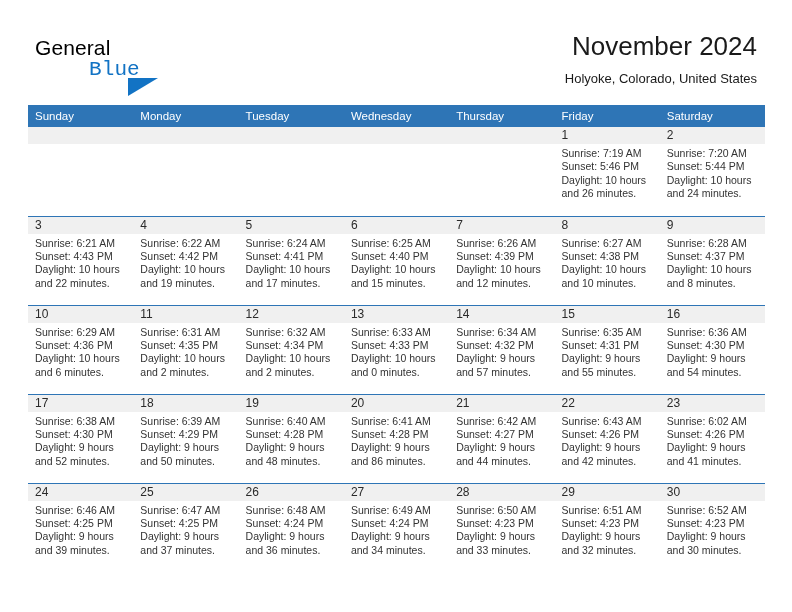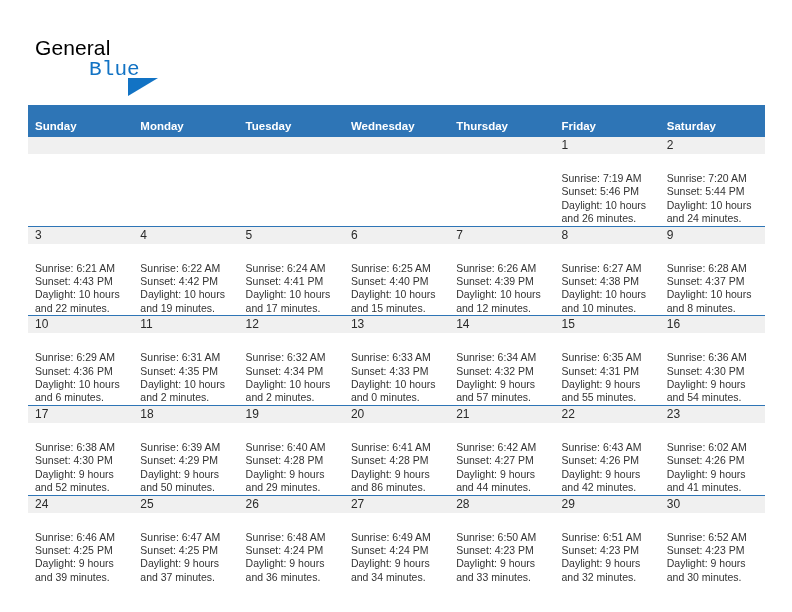--- a/index.html
+++ b/index.html
@@ -91,23 +91,23 @@
     left: 28px;
     top: 105px;
     width: 737px;
     border-collapse: collapse;
     table-layout: fixed;
   }
   .cal th {
     background: #2e75b6;
     color: #ffffff;
     font-size: 11.5px;
-    font-weight: bold;
+    font-weight: normal;
     text-align: left;
-    padding: 15px 0 5px 7px;
+    padding: 5px 0 5px 7px;
     height: 19px;
     box-sizing: border-box;
   }
   .cal td {
     vertical-align: top;
     padding: 0;
     height: 89px;
     border-top: 1.5px solid #2e75b6;
     box-sizing: border-box;
   }
@@ -117,21 +117,21 @@
   .daynum {
     background: #f0f0f0;
     height: 17px;
     line-height: 17px;
     font-size: 12px;
     color: #2a2a2a;
     padding-left: 7px;
     box-sizing: border-box;
   }
   .dayinfo {
-    padding: 18px 6px 0 7px;
+    padding: 3px 6px 0 7px;
     font-size: 10.5px;
     line-height: 13.4px;
     color: #333333;
   }
   .dayinfo div {
     white-space: normal;
   }
   .empty .daynum {
     background: #f0f0f0;
   }
@@ -142,20 +142,24 @@
 <div class="page">
 
   <div class="top">
 
     <div class="logo">
       <span class="logo-general">General</span>
       <span class="logo-tri"></span>
       <span class="logo-blue">Blue</span>
     </div>
 
+    <div class="title-block">
+      <div class="cal-title">November 2024</div>
+      <div class="cal-sub">Holyoke, Colorado, United States</div>
+    </div>
 
   </div>
 
   <table class="cal">
     <colgroup>
       <col style="width:105.3px">
         <col style="width:105.3px">
         <col style="width:105.3px">
       <col style="width:105.3px">
         <col style="width:105.3px">
@@ -391,21 +395,21 @@
             <div>Daylight: 9 hours</div>
             <div>and 50 minutes.</div>
           </div>
         </td>
         <td>
           <div class="daynum">19</div>
           <div class="dayinfo">
             <div>Sunrise: 6:40 AM</div>
             <div>Sunset: 4:28 PM</div>
             <div>Daylight: 9 hours</div>
-            <div>and 29 minutes.</div>
+            <div>and 48 minutes.</div>
           </div>
         </td>
         <td>
           <div class="daynum">20</div>
           <div class="dayinfo">
             <div>Sunrise: 6:41 AM</div>
             <div>Sunset: 4:28 PM</div>
             <div>Daylight: 9 hours</div>
             <div>and 86 minutes.</div>
           </div>

